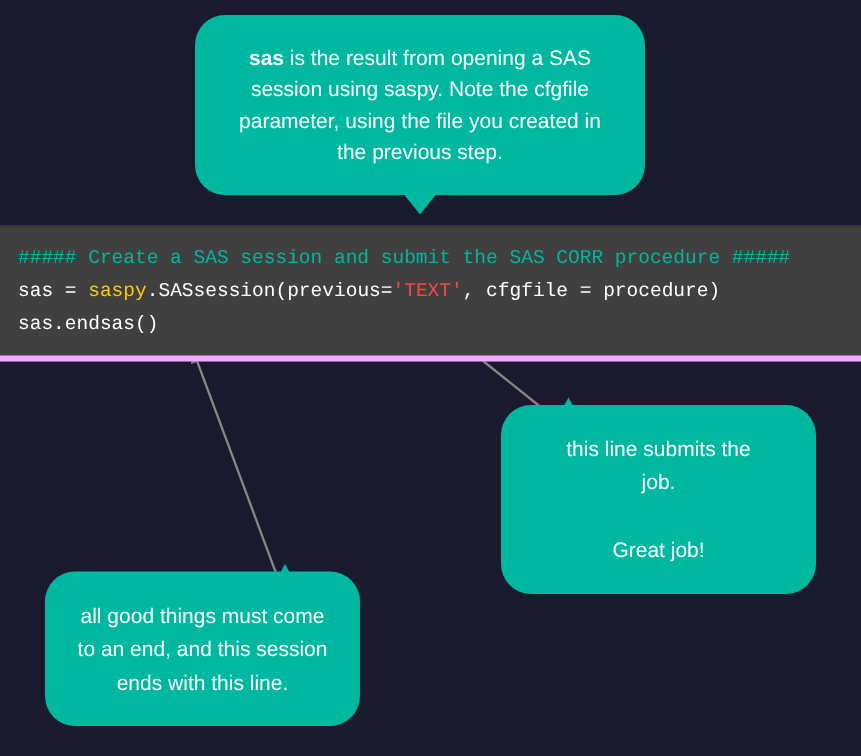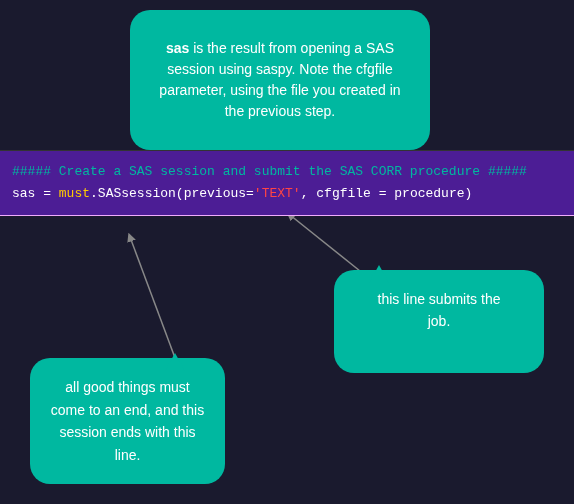--- a/index.html
+++ b/index.html
@@ -14,21 +14,21 @@
     }
 
     
     .bubble-top {
       position: absolute;
       top: 10px;
       left: 130px;
       width: 300px;
       background: #00b8a0;
       border-radius: 20px;
-      padding: 28px 20px;
+      padding: 18px 20px;
       text-align: center;
       color: white;
       font-size: 14px;
       line-height: 1.5;
     }
     .bubble-top::after {
       content: '';
       position: absolute;
       bottom: -28px;
       left: 50%;
@@ -40,23 +40,23 @@
     .bubble-top .highlight {
       font-weight: bold;
     }
 
     
     .code-block {
       position: absolute;
       top: 150px;
       left: 0;
       right: 0;
-      background: #4c1d95;
+      background: #404040;
       border-top: 1px solid #333;
-      border-bottom: 1px solid #f0abfc;
+      border-bottom: 4px solid #f0abfc;
       padding: 10px 12px;
       font-family: 'Courier New', monospace;
       font-size: 13px;
       line-height: 1.7;
     }
 
     .code-comment { color: #00b8a0; }
     .code-white { color: #ffffff; }
     .code-red { color: #ff4444; }
     .code-yellow { color: #ffcc00; }
@@ -83,21 +83,21 @@
       border-width: 0 10px 18px 10px;
       border-style: solid;
       border-color: transparent transparent #00b8a0 transparent;
     }
 
     
     .bubble-bottom-left {
       position: absolute;
       bottom: 20px;
       left: 30px;
-      width: 195px;
+      width: 210px;
       background: #00b8a0;
       border-radius: 20px;
       padding: 18px 20px;
       text-align: center;
       color: white;
       font-size: 14px;
       line-height: 1.6;
     }
     .bubble-bottom-left::before {
       content: '';
@@ -135,24 +135,28 @@
 
 <div class="bubble-top">
   <span class="highlight">sas</span><span> is the result from opening a SAS session using saspy. Note the cfgfile parameter, using the file you created in the previous step.</span>
 </div>
 
 <div class="code-block">
   <div>
     <span class="code-comment">##### Create a SAS session and submit the SAS CORR procedure #####</span>
   </div>
   <div>
-    <span class="code-white">sas</span><span class="code-white"> = </span><span class="code-yellow">must</span><span class="code-white">.SASsession(previous=</span><span class="code-red">'TEXT'</span><span class="code-white">, cfgfile = procedure)</span>
+    <span class="code-white">sas</span><span class="code-white"> = </span><span class="code-yellow">saspy</span><span class="code-white">.SASsession(previous=</span><span class="code-red">'TEXT'</span><span class="code-white">, cfgfile = procedure)</span>
+  </div>
+  <div>
+    <span class="code-white">sas.endsas()</span>
   </div>
 </div>
 
 <div class="bubble-right">
   <div>this line submits the job.</div>
   <br>
+  <div>Great job!</div>
 </div>
 
 <div class="bubble-bottom-left">
   <span>all good things must come to an end, and this session ends with this line.</span>
 </div>
 
 </body></html>

